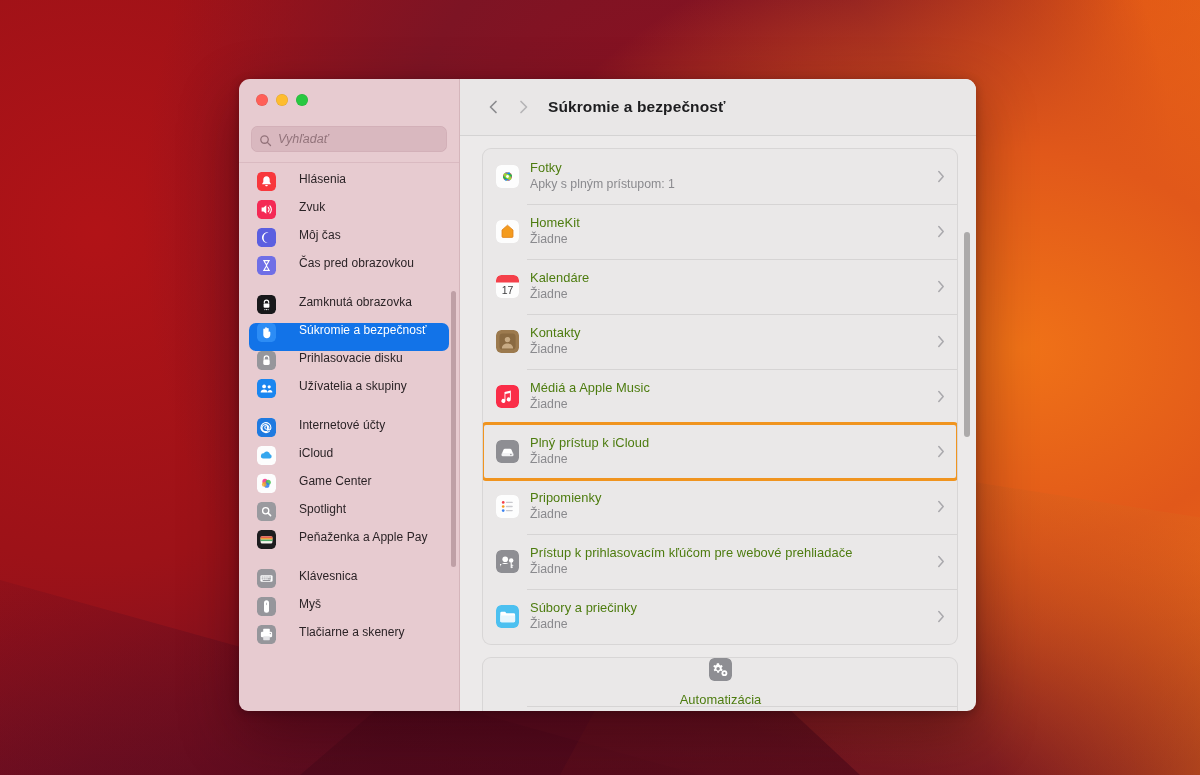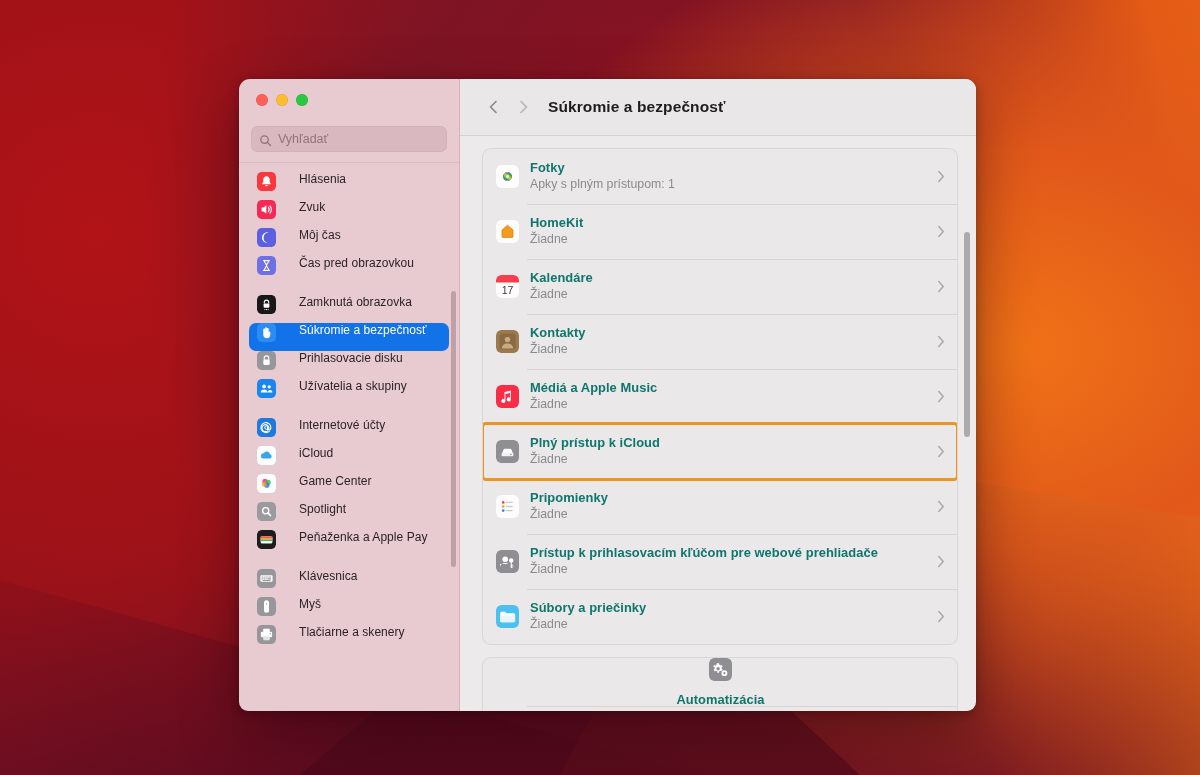--- a/index.html
+++ b/index.html
@@ -52,21 +52,21 @@
     position: relative;
     display: flex; flex-direction: column;
     border-right: 1px solid rgba(120,70,80,0.16);
   }
   .traffic { display: flex; gap: 8px; padding: 15px 0 0 17px; height: 38px; }
   .light { width: 12px; height: 12px; border-radius: 50%; }
   .light.red { background: #ff5f57; box-shadow: inset 0 0 0 0.5px rgba(0,0,0,0.12); }
   .light.yellow { background: #febc2e; box-shadow: inset 0 0 0 0.5px rgba(0,0,0,0.12); }
   .light.green { background: #28c840; box-shadow: inset 0 0 0 0.5px rgba(0,0,0,0.12); }
 
-  .searchwrap { padding: 9px 12px 10px 12px; }
+  .searchwrap { padding: 9px 12px 10px 12px; font-style: italic; }
   .searchbox {
     height: 26px; border-radius: 7px;
     background: rgba(170,120,130,0.22);
     display: flex; align-items: center; gap: 6px; padding: 0 8px;
     box-shadow: inset 0 0 0 0.5px rgba(120,70,85,0.13);
   }
   .searchbox .s-icon { width: 13px; height: 13px; flex: 0 0 13px; opacity: 0.55; }
   .searchbox .s-text { font-size: 12.5px; color: rgba(70,40,48,0.48); }
 
   .sidebar-scroll {
@@ -120,21 +120,21 @@
     padding: 0 12px 0 13px; height: 55px; position: relative;
   }
   .row + .row::before {
     content: ""; position: absolute; left: 44px; right: 0; top: 0; height: 1px;
     background: rgba(0,0,0,0.082);
   }
   .row.compact { height: 48px; flex-direction: column; }
   .row-ic { width: 23px; height: 23px; flex: 0 0 23px; border-radius: 5px; overflow: hidden; }
   .row-ic svg { display: block; width: 23px; height: 23px; }
   .row-txt { flex: 1; min-width: 0; }
-  .row-title { font-size: 12.9px; color: #0f766e; font-weight: bold; letter-spacing: 0.05px; line-height: 1.25; }
+  .row-title { font-size: 12.9px; color: #4d7c0f; font-weight: normal; letter-spacing: 0.05px; line-height: 1.25; }
   .row-sub { font-size: 12.3px; color: #8a8a8e; line-height: 1.3; margin-top: 1px; }
   .row-val { font-size: 12.6px; color: #8a8a8e; margin-right: 6px; }
   .chev { color: #a9a8ac; display: flex; align-items: center; }
   .chev svg { display: block; }
 
   .row.highlighted {
     outline: 3px solid #f0941f;
     outline-offset: -1px;
     border-radius: 3px;
     z-index: 4;

